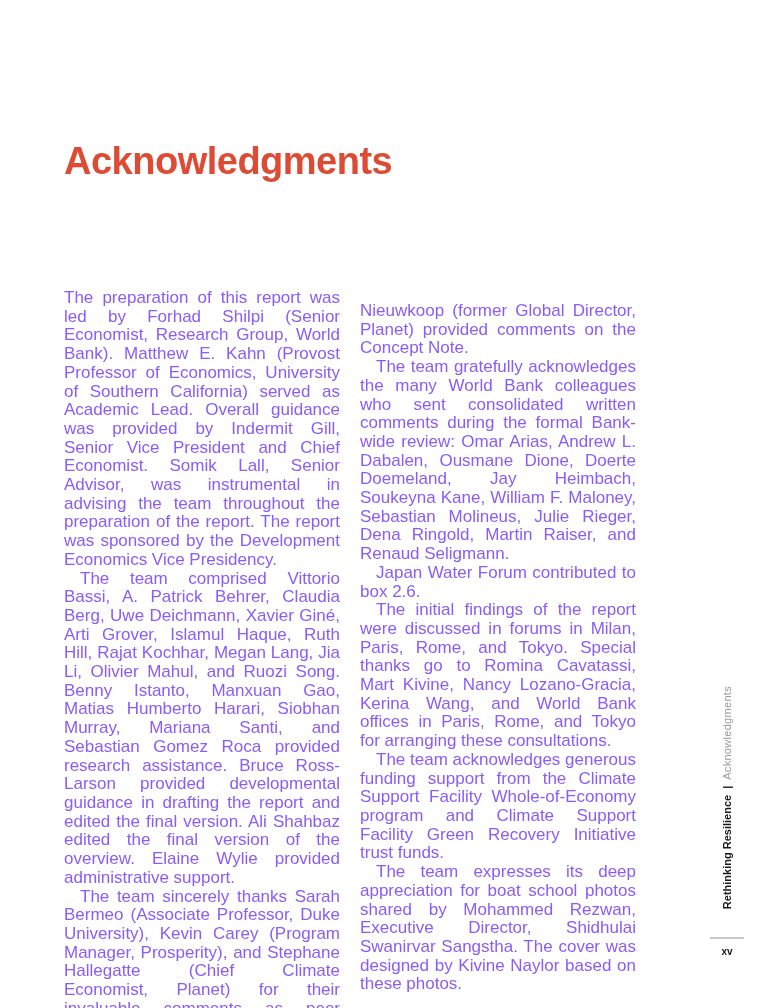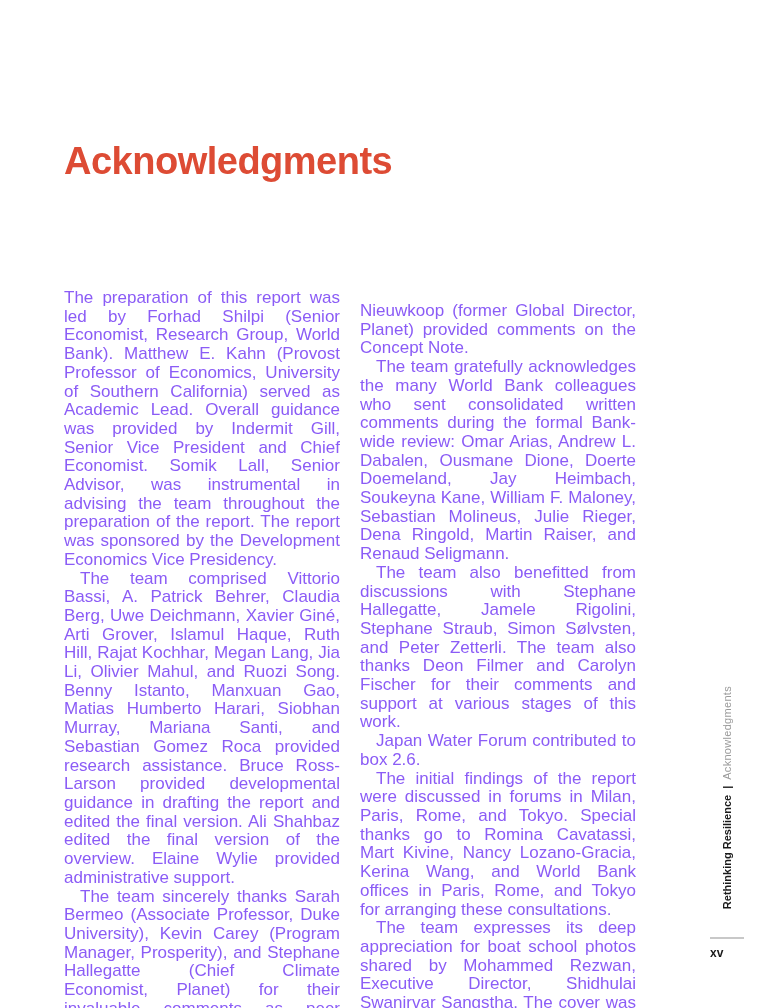--- a/index.html
+++ b/index.html
@@ -31,41 +31,41 @@
     display: flex; align-items: center; justify-content: flex-end;
     font-family: "Liberation Sans", sans-serif; font-size: 11px; white-space: nowrap;
   }
   .book-title { font-weight: bold; color: #1a1a1a; }
   .sep { font-weight: bold; color: #1a1a1a; margin: 0 6px; }
   .chapter { color: #9a9a9a; letter-spacing: 0.3px; }
   .divider {
     position: absolute; left: 710px; top: 937px; width: 34px; height: 2px; background: #c8c8c8;
   }
   .page-num {
-    position: absolute; left: 710px; top: 946px; width: 34px; text-align: left;
-    font-family: "Liberation Sans", sans-serif; font-weight: bold; font-size: 12px; color: #1a1a1a;
+    position: absolute; left: 710px; top: 946px; width: 34px; text-align: center;
+    font-family: "Liberation Sans", sans-serif; font-weight: bold; font-size: 10px; color: #1a1a1a;
   }
 </style>
 </head>
 <body>
 
 <h1 class="title" style="color: rgb(221, 75, 52);">Acknowledgments</h1>
 
 <div class="col left">
   <p class="first">The preparation of this report was led by Forhad Shilpi (Senior Economist, Research Group, World Bank). Matthew E. Kahn (Pro­vost Professor of Economics, University of Southern California) served as Academic Lead. Overall guidance was provided by Ind­ermit Gill, Senior Vice President and Chief Economist. Somik Lall, Senior Advisor, was instrumental in advising the team throughout the preparation of the report. The report was sponsored by the Development Economics Vice Presidency.</p>
   <p>The team comprised Vittorio Bassi, A. Patrick Behrer, Claudia Berg, Uwe Deichmann, Xavier Giné, Arti Grover, Islamul Haque, Ruth Hill, Rajat Kochhar, Megan Lang, Jia Li, Olivier Mahul, and Ruozi Song. Benny Istanto, Manxuan Gao, Matias Humberto Harari, Siobhan Murray, Mariana Santi, and Sebastian Gomez Roca provided research assistance. Bruce Ross-Larson provided developmental guidance in drafting the report and edited the final version. Ali Shahbaz edited the final version of the overview. Elaine Wylie provided administrative support.</p>
   <p>The team sincerely thanks Sarah Ber­meo (Associate Professor, Duke University), Kevin Carey (Program Manager, Prosper­ity), and Stephane Hallegatte (Chief Climate Economist, Planet) for their invaluable com­ments as peer reviewers. Stephane Halle­gatte, Sebastian Eckardt (Practice Manager, Prosperity), Florence Kondylis (Research Manager, Research Group), Norbert Schady (Chief Economist, People), and Martien van</p>
 </div>
 
 <div class="col right">
   <p class="cont">Nieuwkoop (former Global Director, Planet) provided comments on the Concept Note.</p>
   <p>The team gratefully acknowledges the many World Bank colleagues who sent con­solidated written comments during the for­mal Bank-wide review: Omar Arias, Andrew L. Dabalen, Ousmane Dione, Doerte Doemeland, Jay Heimbach, Soukeyna Kane, William F. Maloney, Sebastian Molineus, Julie Rieger, Dena Ringold, Martin Raiser, and Renaud Seligmann.</p>
-  <p>The team also benefitted from discussions with Stephane Hallegatte, Jamele Rigolini, Stephane Straub, Simon Sølvsten, and Peter Zetterli. The team also thanks Deon Filmer and Carolyn Fischer for their comments and support at various stages of this work.</p>
   <p>Japan Water Forum contributed to box 2.6.</p>
   <p>The initial findings of the report were dis­cussed in forums in Milan, Paris, Rome, and Tokyo. Special thanks go to Romina Cav­atassi, Mart Kivine, Nancy Lozano-Gracia, Kerina Wang, and World Bank offices in Paris, Rome, and Tokyo for arranging these consultations.</p>
+  <p>The team acknowledges generous fund­ing support from the Climate Support Facil­ity Whole-of-Economy program and Climate Support Facility Green Recovery Initiative trust funds.</p>
   <p>The team expresses its deep appreciation for boat school photos shared by Moham­med Rezwan, Executive Director, Shidhulai Swanirvar Sangstha. The cover was designed by Kivine Naylor based on these photos.</p>
 </div>
 
 <div class="side">
   <div class="side-inner">
     <span class="book-title">Rethinking Resilience</span>
     <span class="sep">|</span>
     <span class="chapter">Acknowledgments</span>
   </div>
 </div>

